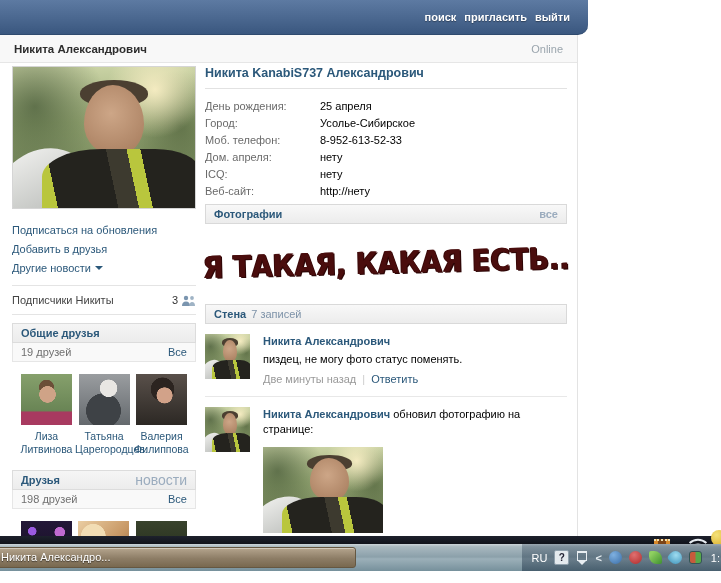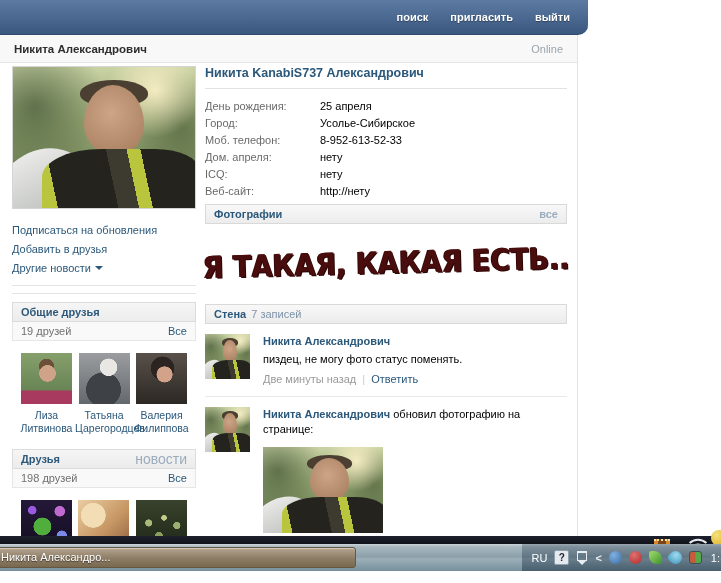--- a/index.html
+++ b/index.html
@@ -3,21 +3,21 @@
 <meta charset="utf-8">
 <style>
   html,body{margin:0;padding:0;background:#fff;}
   .screen{position:relative;width:721px;height:583px;overflow:hidden;
           font-family:"Liberation Sans",sans-serif;font-size:11px;background:#fff;}
 
   
   .topbar{position:absolute;left:0;top:0;width:588px;height:35px;
           background:linear-gradient(180deg,#5d7aa2 0%,#4a678f 55%,#3a577f 100%);
           border-bottom:1px solid #2f4a6e;border-radius:0 0 10px 0;
-          display:flex;align-items:center;justify-content:flex-end;gap:22px;padding-right:18px;box-sizing:border-box;}
+          display:flex;align-items:center;justify-content:flex-end;gap:8px;padding-right:18px;box-sizing:border-box;}
   .topbar a{color:#fff;font-weight:bold;text-decoration:none;text-shadow:0 1px 1px rgba(0,0,0,.35);cursor:pointer;}
 
   
   .content{position:absolute;left:0;top:35px;width:578px;height:501px;background:#fff;
            border-right:1px solid #e3e3e3;box-sizing:border-box;overflow:hidden;}
   .page-header{height:27px;background:#f8f8f8;border-bottom:1px solid #e6e6e6;
                display:flex;align-items:center;padding:0 14px;}
   .page-header .name{font-weight:bold;font-size:11.5px;color:#2e2e2e;}
   .page-header .online{margin-left:auto;color:#9aa5ad;}
 
@@ -183,20 +183,32 @@
       </div>
 
       <div class="profile-links">
         <a class="plink">Подписаться на обновления</a>
         <a class="plink">Добавить в друзья</a>
         <a class="plink"><span>Другие новости</span><span class="caret"></span></a>
       </div>
 
       <div class="divider"></div>
 
+      <div class="followers">
+        <span>Подписчики Никиты</span>
+        <span class="cnt">
+          <span>3</span>
+          <svg width="15" height="11" viewBox="0 0 15 11">
+            <circle cx="5" cy="3" r="2.2" fill="#7a95af"></circle>
+              <path d="M1 11 Q1 6.5 5 6.5 Q9 6.5 9 11 Z" fill="#7a95af"></path>
+            <circle cx="11" cy="3" r="1.9" fill="#9fb3c5"></circle>
+              <path d="M8.4 11 Q8.6 7 11 7 Q14 7 14 11 Z" fill="#9fb3c5"></path>
+          </svg>
+        </span>
+      </div>
 
       <div class="divider"></div>
 
       <div class="box">
         <div class="box-header">
           <span>Общие друзья</span>
         </div>
         <div class="box-countrow">
           <span>19 друзей</span>
           <a class="all">Все</a>

